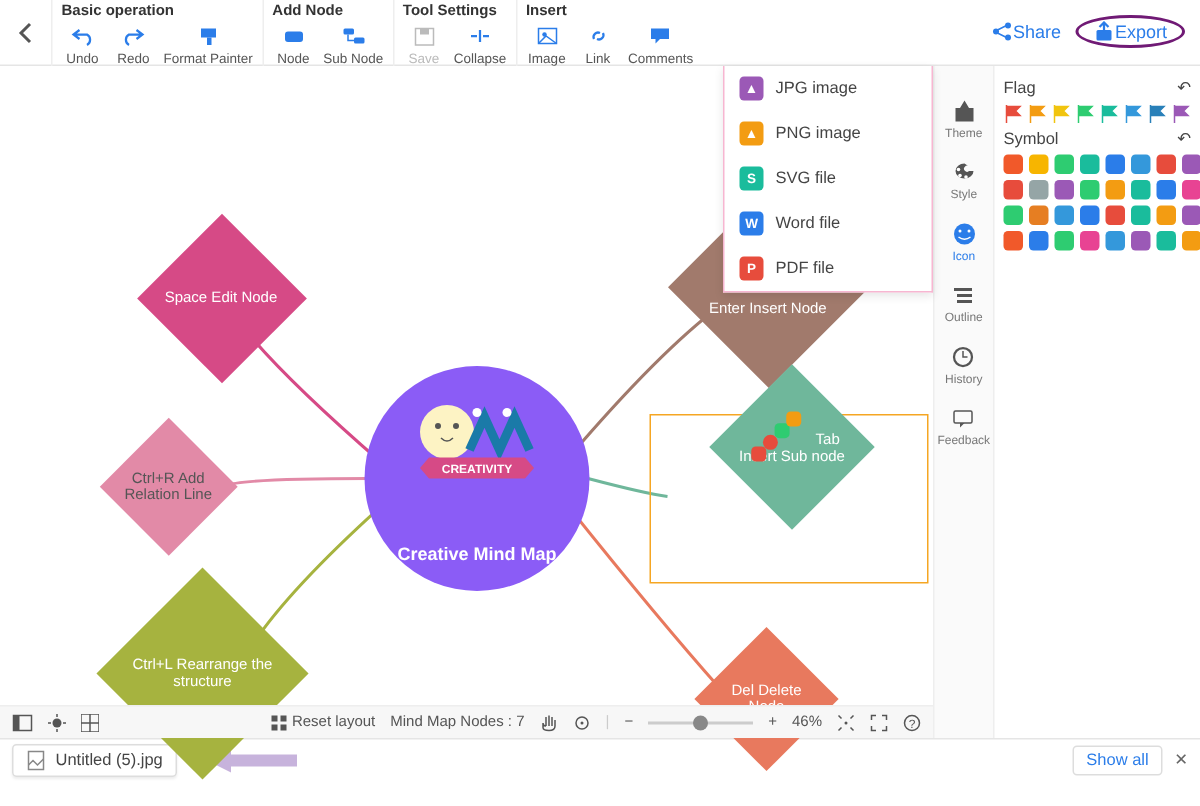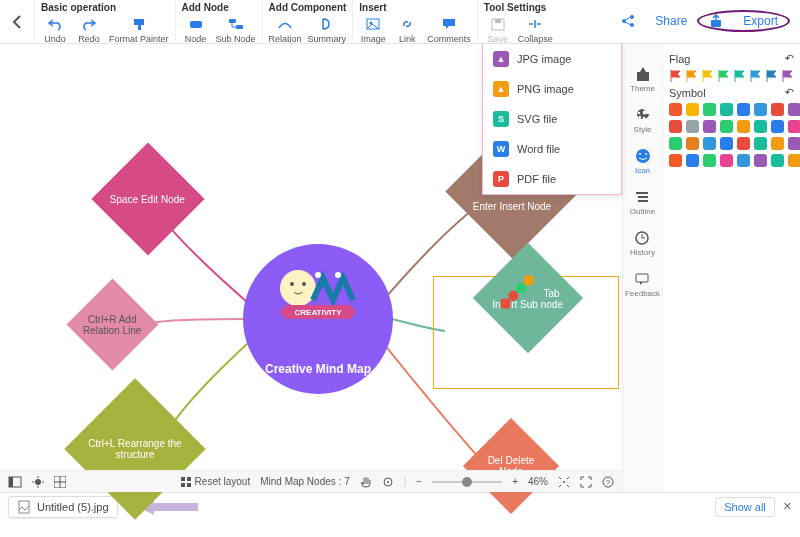--- a/index.html
+++ b/index.html
@@ -10,21 +10,21 @@
 .back-btn { width: 34px; height: 44px; display: flex; align-items: center; justify-content: center; cursor: pointer; }
 .title { flex: 0 0 auto; font-size: 14px; color: #555; padding: 14px 8px 0 0; width: 80px; }
 .toolbar { display: flex; gap: 0; flex: 1; }
 .tool-group { border-left: 1px solid #eee; padding: 2px 6px 0 6px; }
 .tool-group-title { font-size: 10px; font-weight: 600; color: #333; padding-bottom: 2px; }
 .tool-row { display: flex; gap: 6px; }
 .tool-btn { display: flex; flex-direction: column; align-items: center; justify-content: center; font-size: 9px; color: #555; cursor: pointer; min-width: 28px; }
 .tool-btn .ico { width: 18px; height: 18px; display: flex; align-items: center; justify-content: center; margin-bottom: 1px; }
 .tool-btn.disabled { color: #bbb; }
 .header-actions { margin-left: auto; display: flex; align-items: center; gap: 10px; padding: 10px 10px 0 0; }
-.hact { display: flex; align-items: center; gap: 20px; font-size: 12px; color: #2b7de9; cursor: pointer; }
+.hact { display: flex; align-items: center; gap: 0; font-size: 12px; color: #2b7de9; cursor: pointer; }
 .export-oval { border: 2px solid #701a75; border-radius: 50%; padding: 2px 10px; }
 
 
 .main { display: flex; height: 448px; position: relative; }
 .canvas-wrap { flex: 1; position: relative; background: #fff; }
 .side-strip { width: 40px; background: #fafafa; border-left: 1px solid #eee; display: flex; flex-direction: column; align-items: center; padding-top: 22px; gap: 14px; }
 .side-item { display: flex; flex-direction: column; align-items: center; font-size: 8px; color: #777; cursor: pointer; gap: 2px; }
 .side-item.active { color: #2b7de9; }
 .panel { width: 138px; background: #fff; border-left: 1px solid #eee; padding: 4px 6px; }
 .panel-sec-title { font-size: 11px; color: #444; margin: 4px 0 4px 0; display: flex; justify-content: space-between; align-items: center; }
@@ -120,37 +120,38 @@
                 <rect x="1" y="2" width="7" height="4" rx="1" fill="#2b7de9"></rect>
                 <rect x="8" y="8" width="7" height="4" rx="1" fill="#2b7de9"></rect>
                 <path d="M4 6 V10 H8" stroke="#2b7de9" fill="none"></path>
               </svg>
             </span>
             <span>Sub Node</span>
           </div>
       </div>
     </div>
     <div class="tool-group">
-      <div class="tool-group-title">Add Component</div>
+      <div class="tool-group-title">Tool Settings</div>
       <div class="tool-row">
-        <div class="tool-btn">
-            <span class="ico">
-              <svg width="16" height="14">
-                <path d="M2 11 Q8 2 14 11" stroke="#2b7de9" stroke-width="1.5" fill="none"></path>
-              </svg>
-            </span>
-            <span>Relation</span>
-          </div>
-        <div class="tool-btn">
-            <span class="ico">
-              <svg width="16" height="14">
-                <path d="M4 2 V12 M4 2 Q10 2 10 7 Q10 12 4 12" stroke="#2b7de9" stroke-width="1.5" fill="none"></path>
-              </svg>
-            </span>
-            <span>Summary</span>
+        <div class="tool-btn disabled">
+            <span class="ico">
+              <svg width="16" height="14">
+                <rect x="2" y="2" width="12" height="11" fill="none" stroke="#bbb"></rect>
+                <rect x="5" y="2" width="6" height="4" fill="#bbb"></rect>
+              </svg>
+            </span>
+            <span>Save</span>
+          </div>
+        <div class="tool-btn">
+            <span class="ico">
+              <svg width="16" height="14">
+                <path d="M2 7 H6 M10 7 H14 M8 3 V11" stroke="#2b7de9" stroke-width="1.5"></path>
+              </svg>
+            </span>
+            <span>Collapse</span>
           </div>
       </div>
     </div>
     <div class="tool-group">
       <div class="tool-group-title">Insert</div>
       <div class="tool-row">
         <div class="tool-btn">
             <span class="ico">
               <svg width="16" height="14">
                 <rect x="2" y="2" width="12" height="10" fill="none" stroke="#2b7de9"></rect>
@@ -168,42 +169,20 @@
             </span>
             <span>Link</span>
           </div>
         <div class="tool-btn">
             <span class="ico">
               <svg width="16" height="14">
                 <path d="M2 2 H14 V9 H8 L5 12 V9 H2 Z" fill="#2b7de9"></path>
               </svg>
             </span>
             <span>Comments</span>
-          </div>
-      </div>
-    </div>
-    <div class="tool-group">
-      <div class="tool-group-title">Tool Settings</div>
-      <div class="tool-row">
-        <div class="tool-btn disabled">
-            <span class="ico">
-              <svg width="16" height="14">
-                <rect x="2" y="2" width="12" height="11" fill="none" stroke="#bbb"></rect>
-                <rect x="5" y="2" width="6" height="4" fill="#bbb"></rect>
-              </svg>
-            </span>
-            <span>Save</span>
-          </div>
-        <div class="tool-btn">
-            <span class="ico">
-              <svg width="16" height="14">
-                <path d="M2 7 H6 M10 7 H14 M8 3 V11" stroke="#2b7de9" stroke-width="1.5"></path>
-              </svg>
-            </span>
-            <span>Collapse</span>
           </div>
       </div>
     </div>
   </div>
 
   <div class="header-actions">
     <div class="hact">
       <svg width="14" height="14">
           <circle cx="3" cy="7" r="2" fill="#2b7de9"></circle>
           <circle cx="11" cy="3" r="2" fill="#2b7de9"></circle>

